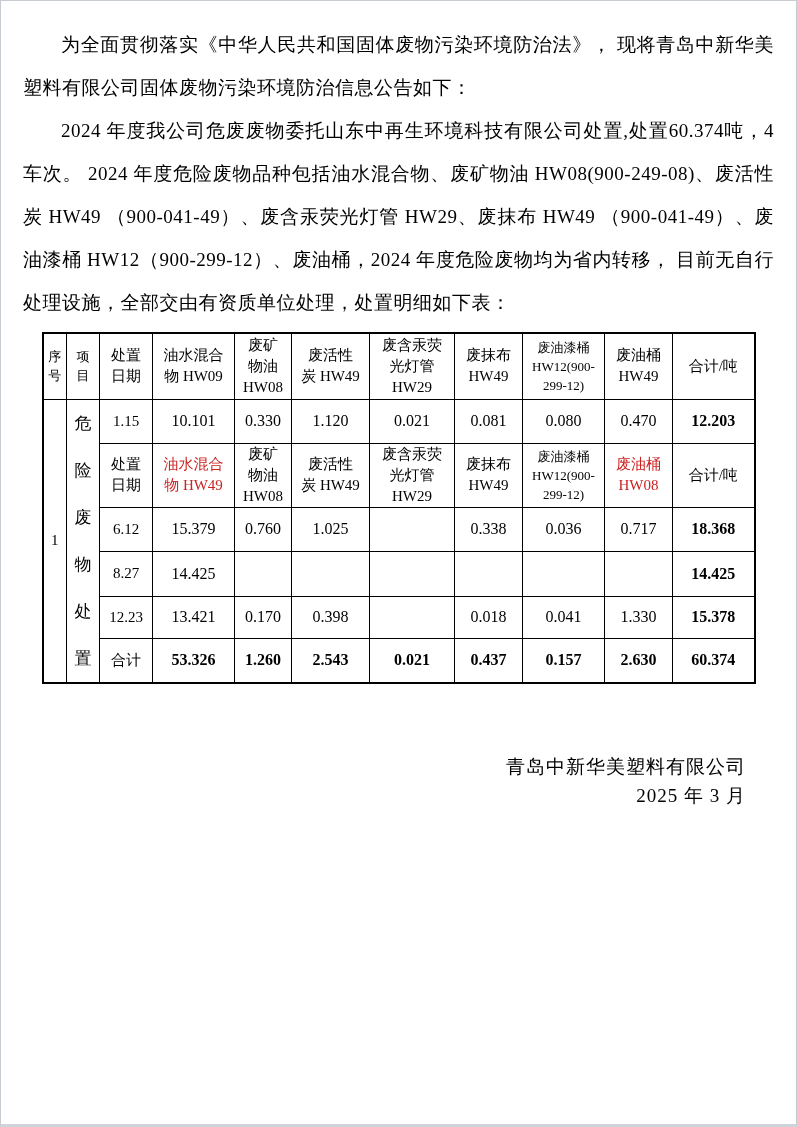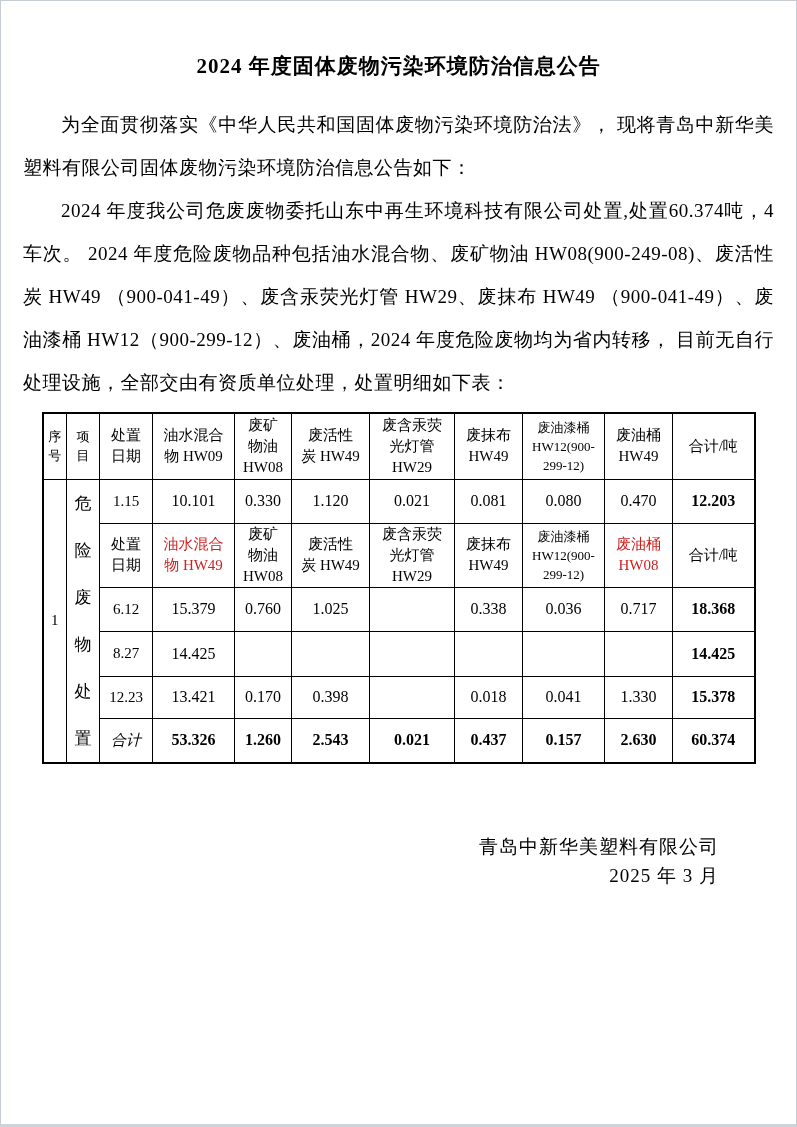--- a/index.html
+++ b/index.html
@@ -60,40 +60,39 @@
   td.th { font-size: 15px; line-height: 21px; }
   td.corner { font-size: 13px; line-height: 19px; }
   td.c-left { text-align: left; padding-left: 6px; }
   td.c-small { font-size: 13px; line-height: 19px; text-align: left; padding-left: 4px; }
   td.seq-val { font-size: 15px; }
   td.vert { font-size: 17px; line-height: 47px; font-weight: normal; }
   td.num { font-size: 16px; }
   td.date { font-size: 15px; }
   td.total { font-weight: bold; font-size: 16px; }
   tr.total-row td.num { font-weight: bold; }
-  tr.total-row td.date { font-size: 15px; font-style: italic; }
+  tr.total-row td.date { font-size: 15px; }
   td.red { color: var(--highlight, #cc2222); }
   .footer {
     margin-top: 70px;
-    padding-right: 77px;
+    padding-right: 50px;
     text-align: right;
   }
   .footer-line {
     font-size: 19px;
     line-height: 26px;
     letter-spacing: 1px;
   }
   .footer-line + .footer-line { margin-top: 3px; }
 </style>
 </head>
 <body>
 
 <div class="page">
 
-  <h1 class="title">2024 年度固体废物污染环境防治信息公告</h1>
 
   <div class="content">
     <p class="para">为全面贯彻落实《中华人民共和国固体废物污染环境防治法》， 现将青岛中新华美塑料有限公司固体废物污染环境防治信息公告如下：</p>
     <p class="para">2024 年度我公司危废废物委托山东中再生环境科技有限公司处置,处置60.374吨，4 车次。 2024 年度危险废物品种包括油水混合物、废矿物油 HW08(900-249-08)、废活性炭 HW49 （900-041-49）、废含汞荧光灯管 HW29、废抹布 HW49 （900-041-49）、废油漆桶 HW12（900-299-12）、废油桶，2024 年度危险废物均为省内转移， 目前无自行处理设施，全部交由有资质单位处理，处置明细如下表：</p>
   </div>
 
   <table class="disposal">
     <colgroup>
       <col style="width:24px">
         <col style="width:33px">

